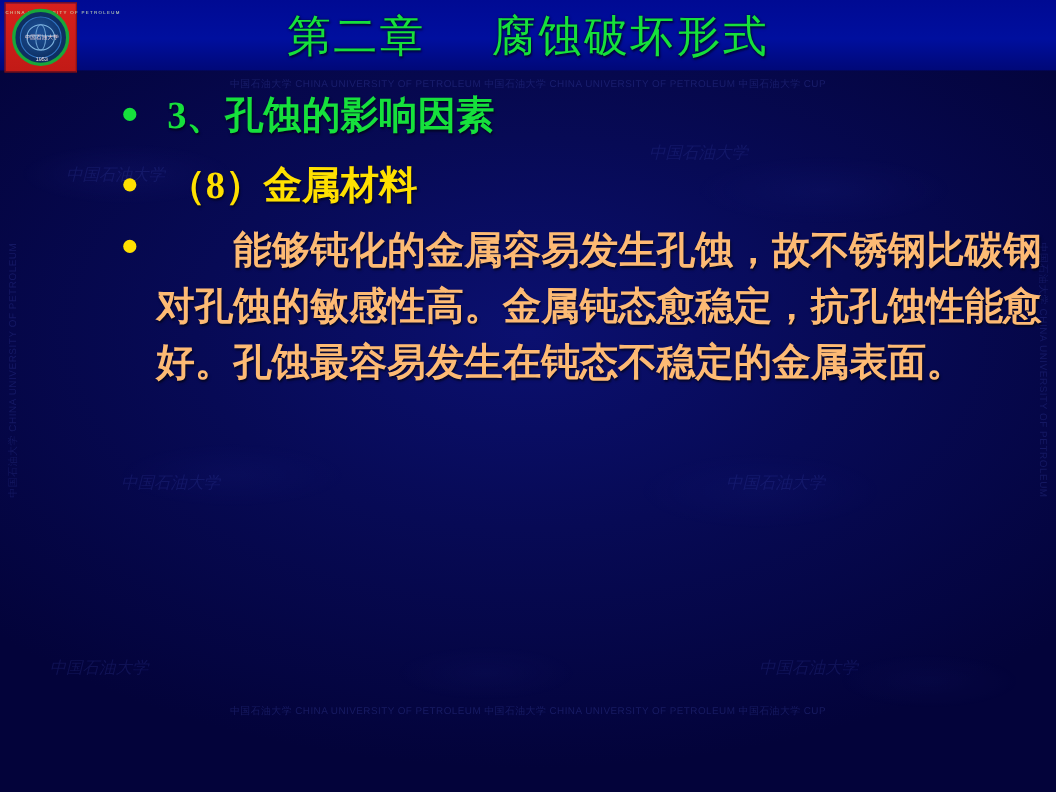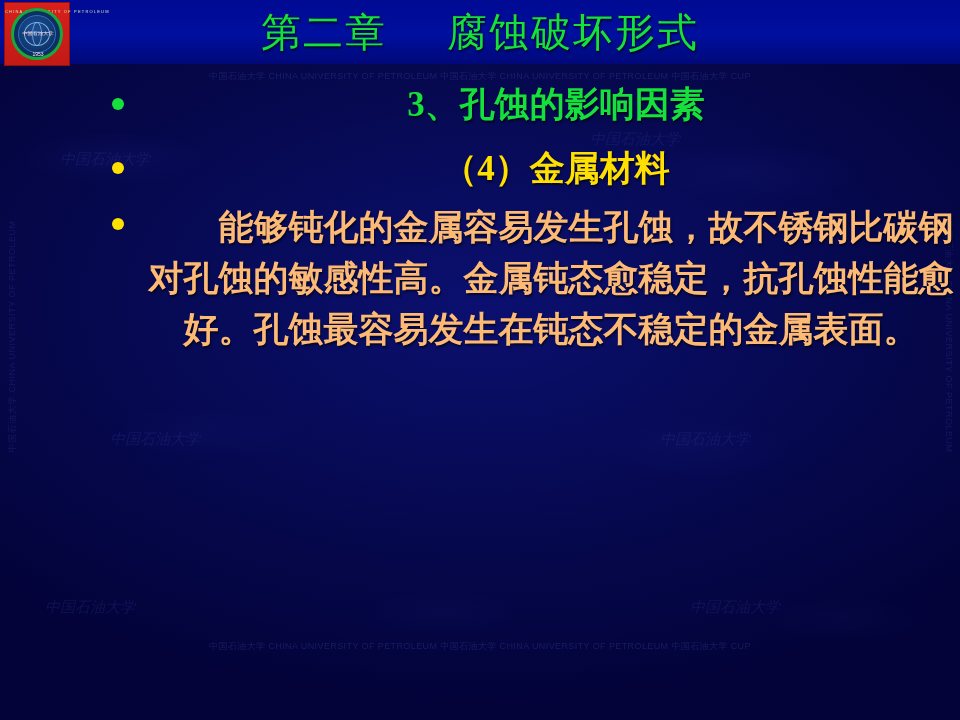--- a/index.html
+++ b/index.html
@@ -186,21 +186,20 @@
   .content {
     position: absolute;
     left: 0; top: 72px;
     width: 960px;
     height: 580px;
   }
   .bullet-row {
     position: relative;
     display: flex;
     align-items: flex-start;
-    text-align: center;
   }
   .dot {
     flex: 0 0 auto;
     width: 12px; height: 12px;
     border-radius: 50%;
     margin-top: 16px;
   }
   .dot.green { background: #16e03c; }
   .dot.yellow { background: #ffe000; }
 
@@ -295,21 +294,21 @@
 
   <div class="content">
 
     <div class="bullet-row lvl-head">
       <div class="dot green"></div>
       <div class="txt">3、孔蚀的影响因素</div>
     </div>
 
     <div class="bullet-row lvl-sub">
       <div class="dot yellow"></div>
-      <div class="txt">（4）金属材料</div>
+      <div class="txt">（8）金属材料</div>
     </div>
 
     <div class="bullet-row lvl-para">
       <div class="dot yellow"></div>
       <div class="txt">        能够钝化的金属容易发生孔蚀，故不锈钢比碳钢对孔蚀的敏感性高。金属钝态愈稳定，抗孔蚀性能愈好。孔蚀最容易发生在钝态不稳定的金属表面。</div>
     </div>
 
 
   </div>
 

